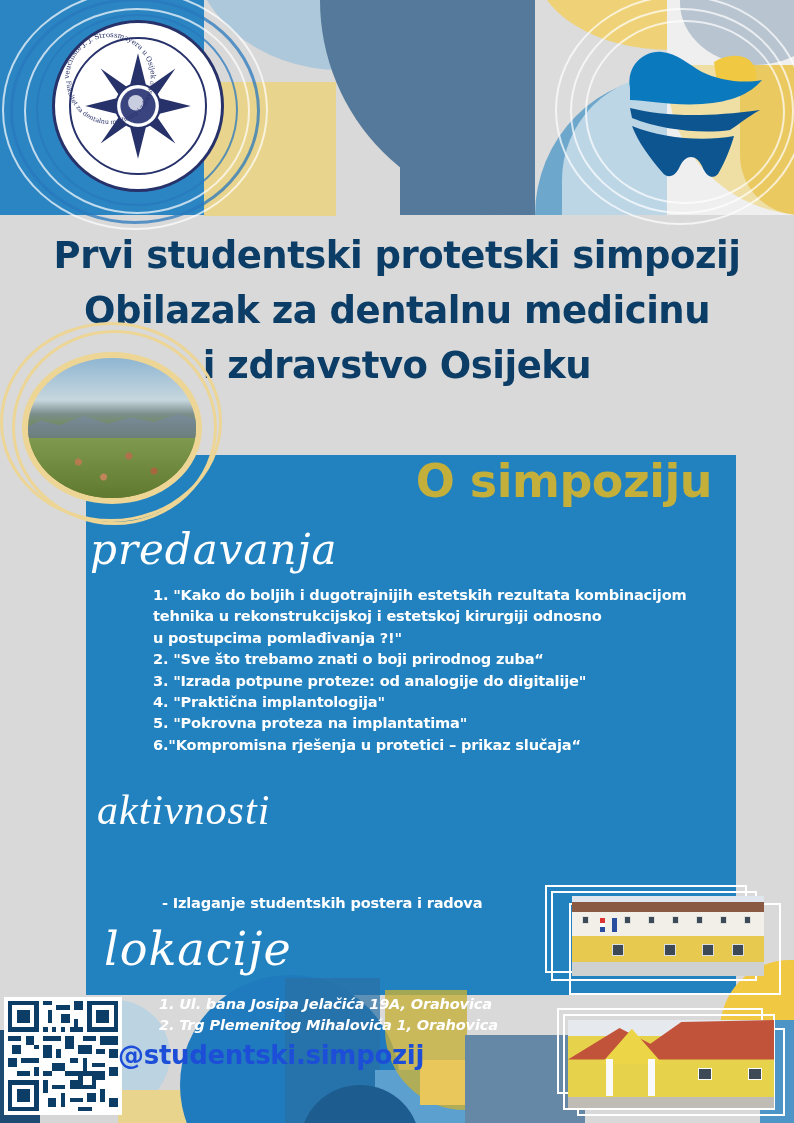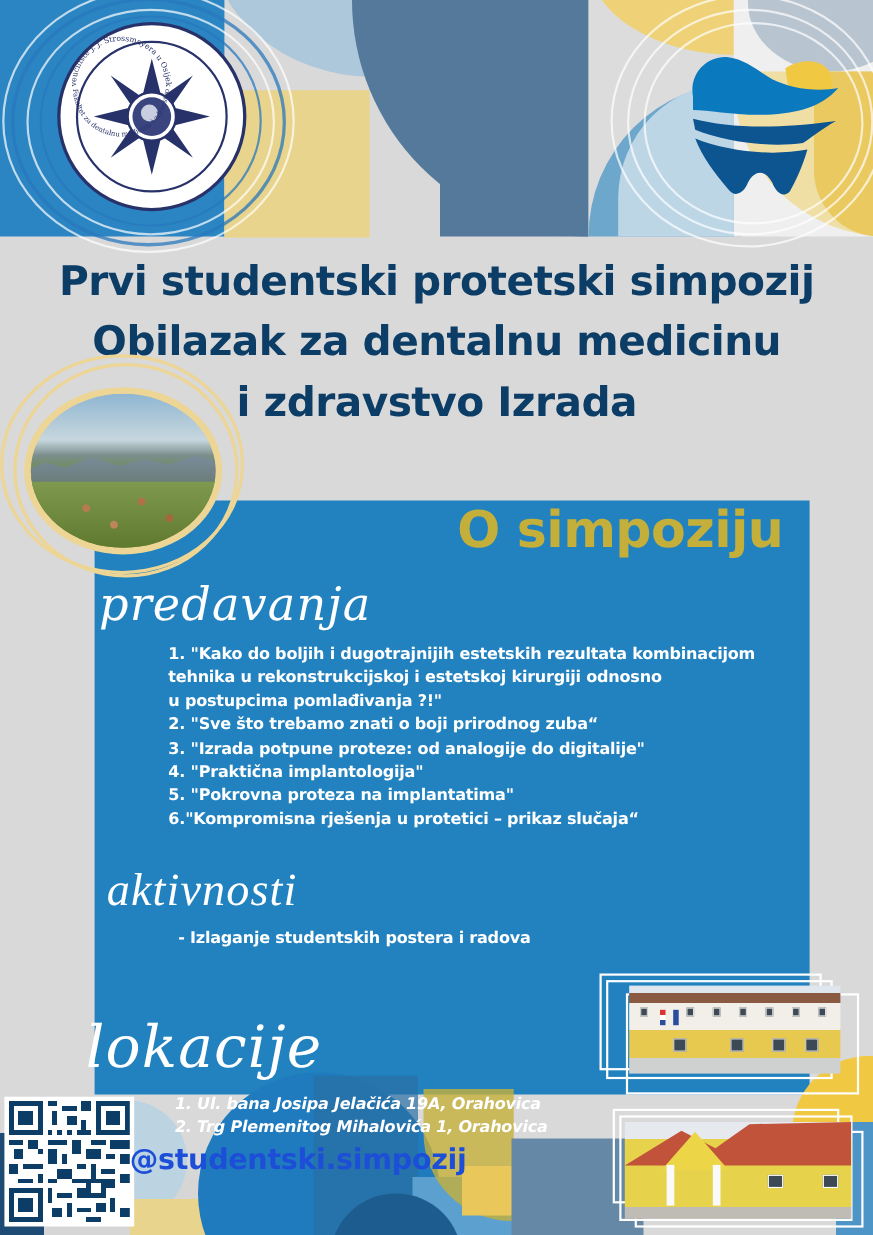--- a/index.html
+++ b/index.html
@@ -47,25 +47,25 @@
       radial-gradient(circle at 45% 65%, #c0855a 0 3px, transparent 4px),
       linear-gradient(180deg, #7f9a4f, #5f7a2f); }
 
   
   .main-panel { left: 86px; top: 455px; width: 650px; height: 540px; background: #2282bf; }
   .section-heading { color: #c4af3b; font-weight: bold; font-size: 46px; right: 82px; top: 454px; letter-spacing: -0.5px; }
 
   .script { color: #ffffff; font-family: "DejaVu Serif", serif; font-style: italic; font-weight: normal; letter-spacing: 1px; }
   .h-predavanja { left: 90px; top: 525px; font-size: 42px; }
   .h-aktivnosti { left: 97px; top: 786px; font-size: 42px; font-family: Liberation Serif, serif; }
-  .h-lokacije { left: 78px; top: 922px; font-size: 53px; }
+  .h-lokacije { left: 104px; top: 922px; font-size: 46px; }
 
   .list { color: #fff; font-weight: bold; font-size: 14.6px; line-height: 21.4px; letter-spacing: -0.2px; }
   .lectures { left: 153px; top: 584px; }
-  .activities { left: 162px; top: 842px; line-height: 22px; }
+  .activities { left: 162px; top: 892px; line-height: 22px; }
   .locations { left: 159px; top: 993px; line-height: 21px; font-style: italic; }
 
   
   .b-arc1 { left: 180px; top: 975px; width: 220px; height: 220px; border-radius: 50%; background: #1f7bbd; }
   .b-sq1 { left: 285px; top: 978px; width: 95px; height: 145px; background: #2a6fa4; opacity:.7; }
   .b-yel { left: 385px; top: 990px; width: 82px; height: 120px; background: #c5b03a; opacity:.8; border-radius: 0 0 0 80px; }
   .b-yel2 { left: 420px; top: 1060px; width: 60px; height: 45px; background: #e9c75a; }
   .b-lb1 { left: 375px; top: 1070px; width: 150px; height: 53px; background: #5ca0cf; }
   .b-dark { left: 300px; top: 1085px; width: 120px; height: 80px; border-radius: 60px 60px 0 0; background: #1d5c8e; }
   .b-slate { left: 465px; top: 1035px; width: 120px; height: 88px; background: #6688a7; }
@@ -142,21 +142,21 @@
 <svg class="abs tooth-logo" viewBox="0 0 150 130">
   <path d="M92 12 C108 2 128 4 133 18 C136 28 134 34 132 38 L96 40 Z" fill="#f1c842"></path>
   <path d="M8 38 C4 16 22 0 40 2 C56 4 66 14 80 22 C96 30 120 34 140 30 C128 44 110 52 80 54 C50 56 24 50 8 50 Z" fill="#0a79bd"></path>
   <path d="M8 58 C40 66 80 68 138 60 C124 68 120 72 108 80 C80 84 40 80 10 68 Z" fill="#0c5590"></path>
   <path d="M10 76 C40 88 80 92 112 86 C108 100 102 114 96 124 C90 130 84 126 80 116 C74 104 64 104 58 116 C54 126 46 130 40 122 C28 108 16 92 10 76 Z" fill="#0c5590"></path>
 </svg>
 
 <div class="abs title">
   <div>Prvi studentski protetski simpozij</div>
   <div>Obilazak za dentalnu medicinu</div>
-  <div>i zdravstvo Izrada</div>
+  <div>i zdravstvo Osijeku</div>
 </div>
 
 <div class="abs main-panel"></div>
 
 <div class="abs b-grey"></div>
 <div class="abs b-lightcirc"></div>
 <div class="abs b-navy-left"></div>
 <div class="abs b-yelsq"></div>
 <div class="abs b-arc1"></div>
 <div class="abs b-sq1"></div>

